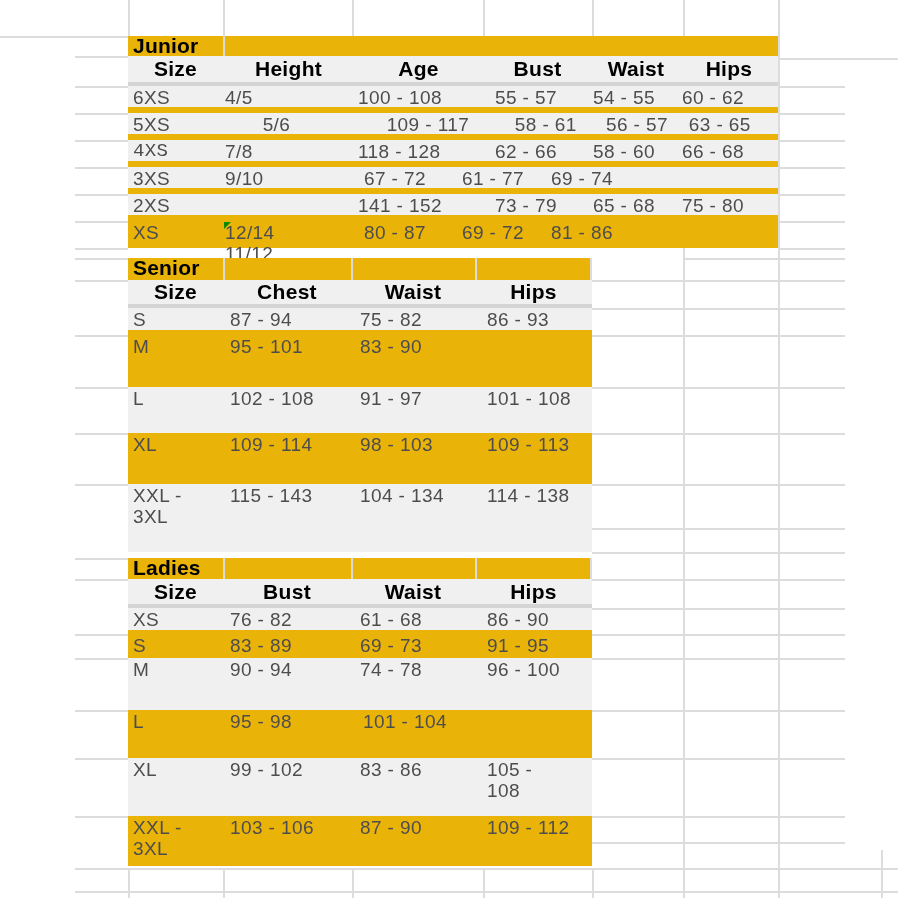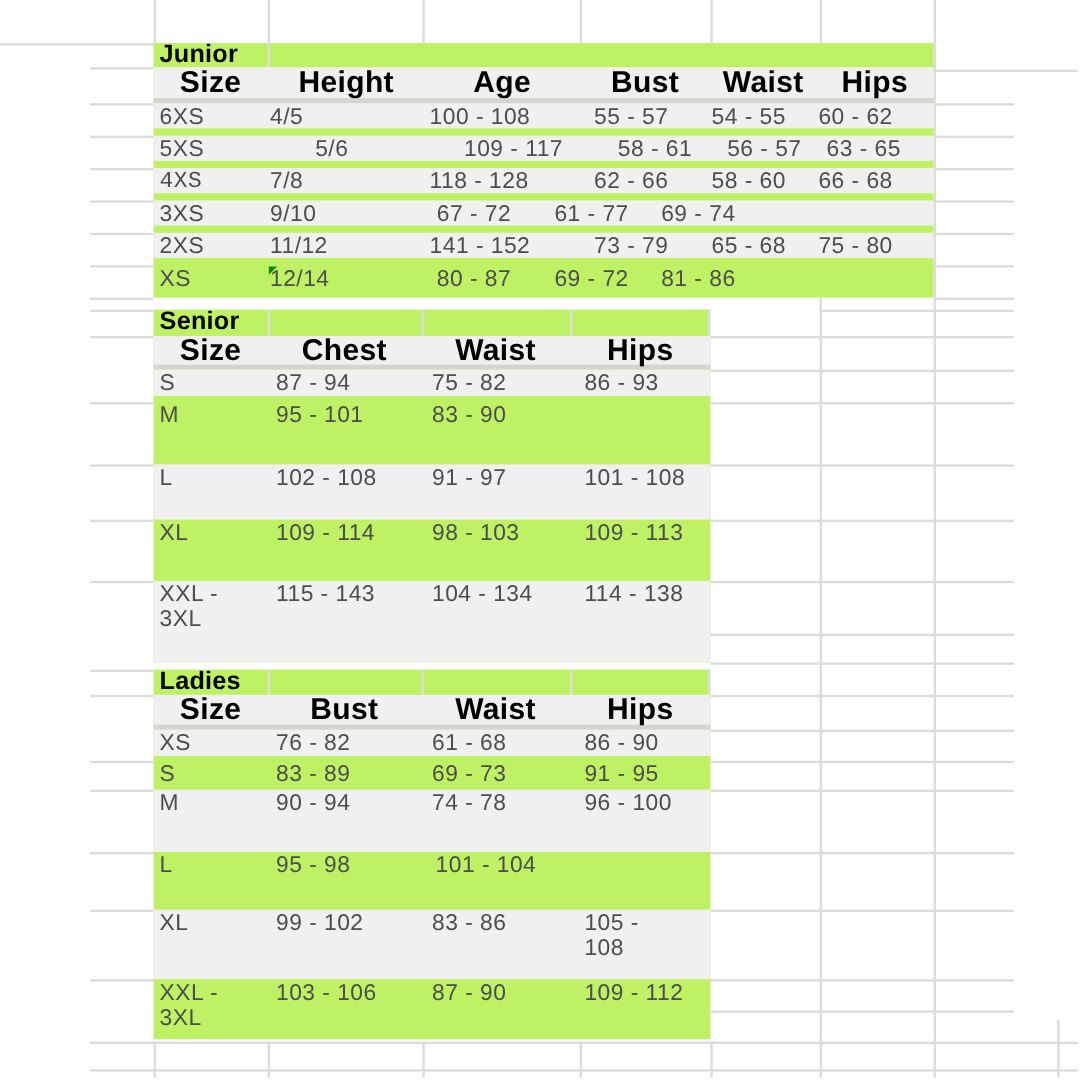--- a/index.html
+++ b/index.html
@@ -1,29 +1,29 @@
 <!DOCTYPE html>
 <html style="--band: #f0f0f0; --header_separator: #d4d4d4; --gridline: #dcdcdc; --label_text: #000000; --data_text: #4d4d4d; --comment_marker: #0b8a00;"><head>
 <meta charset="utf-8">
 <style>
   html,body{margin:0;padding:0;background:#ffffff;}
   .sheet{
     position:relative;width:900px;height:900px;background:#ffffff;
     font-family:"Liberation Sans","DejaVu Sans",sans-serif;overflow:hidden;
   }
   .gl{position:absolute;background:var(--gridline,#dcdcdc);z-index:1;}
-  .tbl{position:absolute;background:#bef264;z-index:2;}
+  .tbl{position:absolute;background:#eab308;z-index:2;}
   .tbl-label{
     position:relative;font-weight:bold;font-size:21px;line-height:20px;
     color:var(--label_text,#000);padding-left:5px;letter-spacing:.2px;box-sizing:border-box;
   }
   .label-stub{position:absolute;top:0;width:2px;background:var(--gridline,#dcdcdc);}
   .hdr{display:flex;background:var(--band,#f0f0f0);}
   .hcell{
-    font-weight:bold;font-size:25px;color:var(--label_text,#000);
+    font-weight:bold;font-size:21px;color:var(--label_text,#000);
     text-align:center;box-sizing:border-box;letter-spacing:.3px;
   }
   .sep{width:100%;background:var(--header_separator,#d4d4d4);}
   .row{display:flex;position:relative;}
   .rowband{position:absolute;left:0;right:0;top:0;background:var(--band,#f0f0f0);z-index:0;}
   .cell{
     position:relative;z-index:1;font-size:19px;line-height:21px;padding-top:1px;
     color:var(--data_text,#4d4d4d);letter-spacing:.4px;white-space:pre-line;box-sizing:border-box;
   }
   .note-marker{
@@ -144,21 +144,21 @@
         <div class="rowband" style="height: 21px;"></div>
         <div class="cell" style="width: 95px; padding-left: 5px;">3XS</div>
         <div class="cell" style="width: 129px; padding-left: 2px;">9/10</div>
         <div class="cell" style="width: 109px; padding-left: 12px;">67 - 72</div>
         <div class="cell" style="width: 88px; padding-left: 1px;">61 - 77</div>
         <div class="cell" style="width: 98px; padding-left: 2px;">69 - 74</div>
       </div>
       <div class="row" style="height: 27px;">
         <div class="rowband" style="height: 21px;"></div>
         <div class="cell" style="width: 95px; padding-left: 5px;">2XS</div>
-        <div class="cell" style="width: 129px; padding-left: 2px;">11/12</div>
+        <div class="cell" style="width: 129px; padding-left: 2px; margin-top: 48px;">11/12</div>
         <div class="cell" style="width: 131px; padding-left: 6px;">141 - 152</div>
         <div class="cell" style="width: 109px; padding-left: 12px;">73 - 79</div>
         <div class="cell" style="width: 88px; padding-left: 1px;">65 - 68</div>
         <div class="cell" style="width: 98px; padding-left: 2px;">75 - 80</div>
       </div>
       <div class="row" style="height: 27px;">
         <div class="cell" style="width: 95px; padding-left: 5px;">XS</div>
         <div class="cell" style="width: 129px; padding-left: 2px;">12/14<span class="note-marker"></span></div>
         <div class="cell" style="width: 109px; padding-left: 12px;">80 - 87</div>
         <div class="cell" style="width: 88px; padding-left: 1px;">69 - 72</div>

